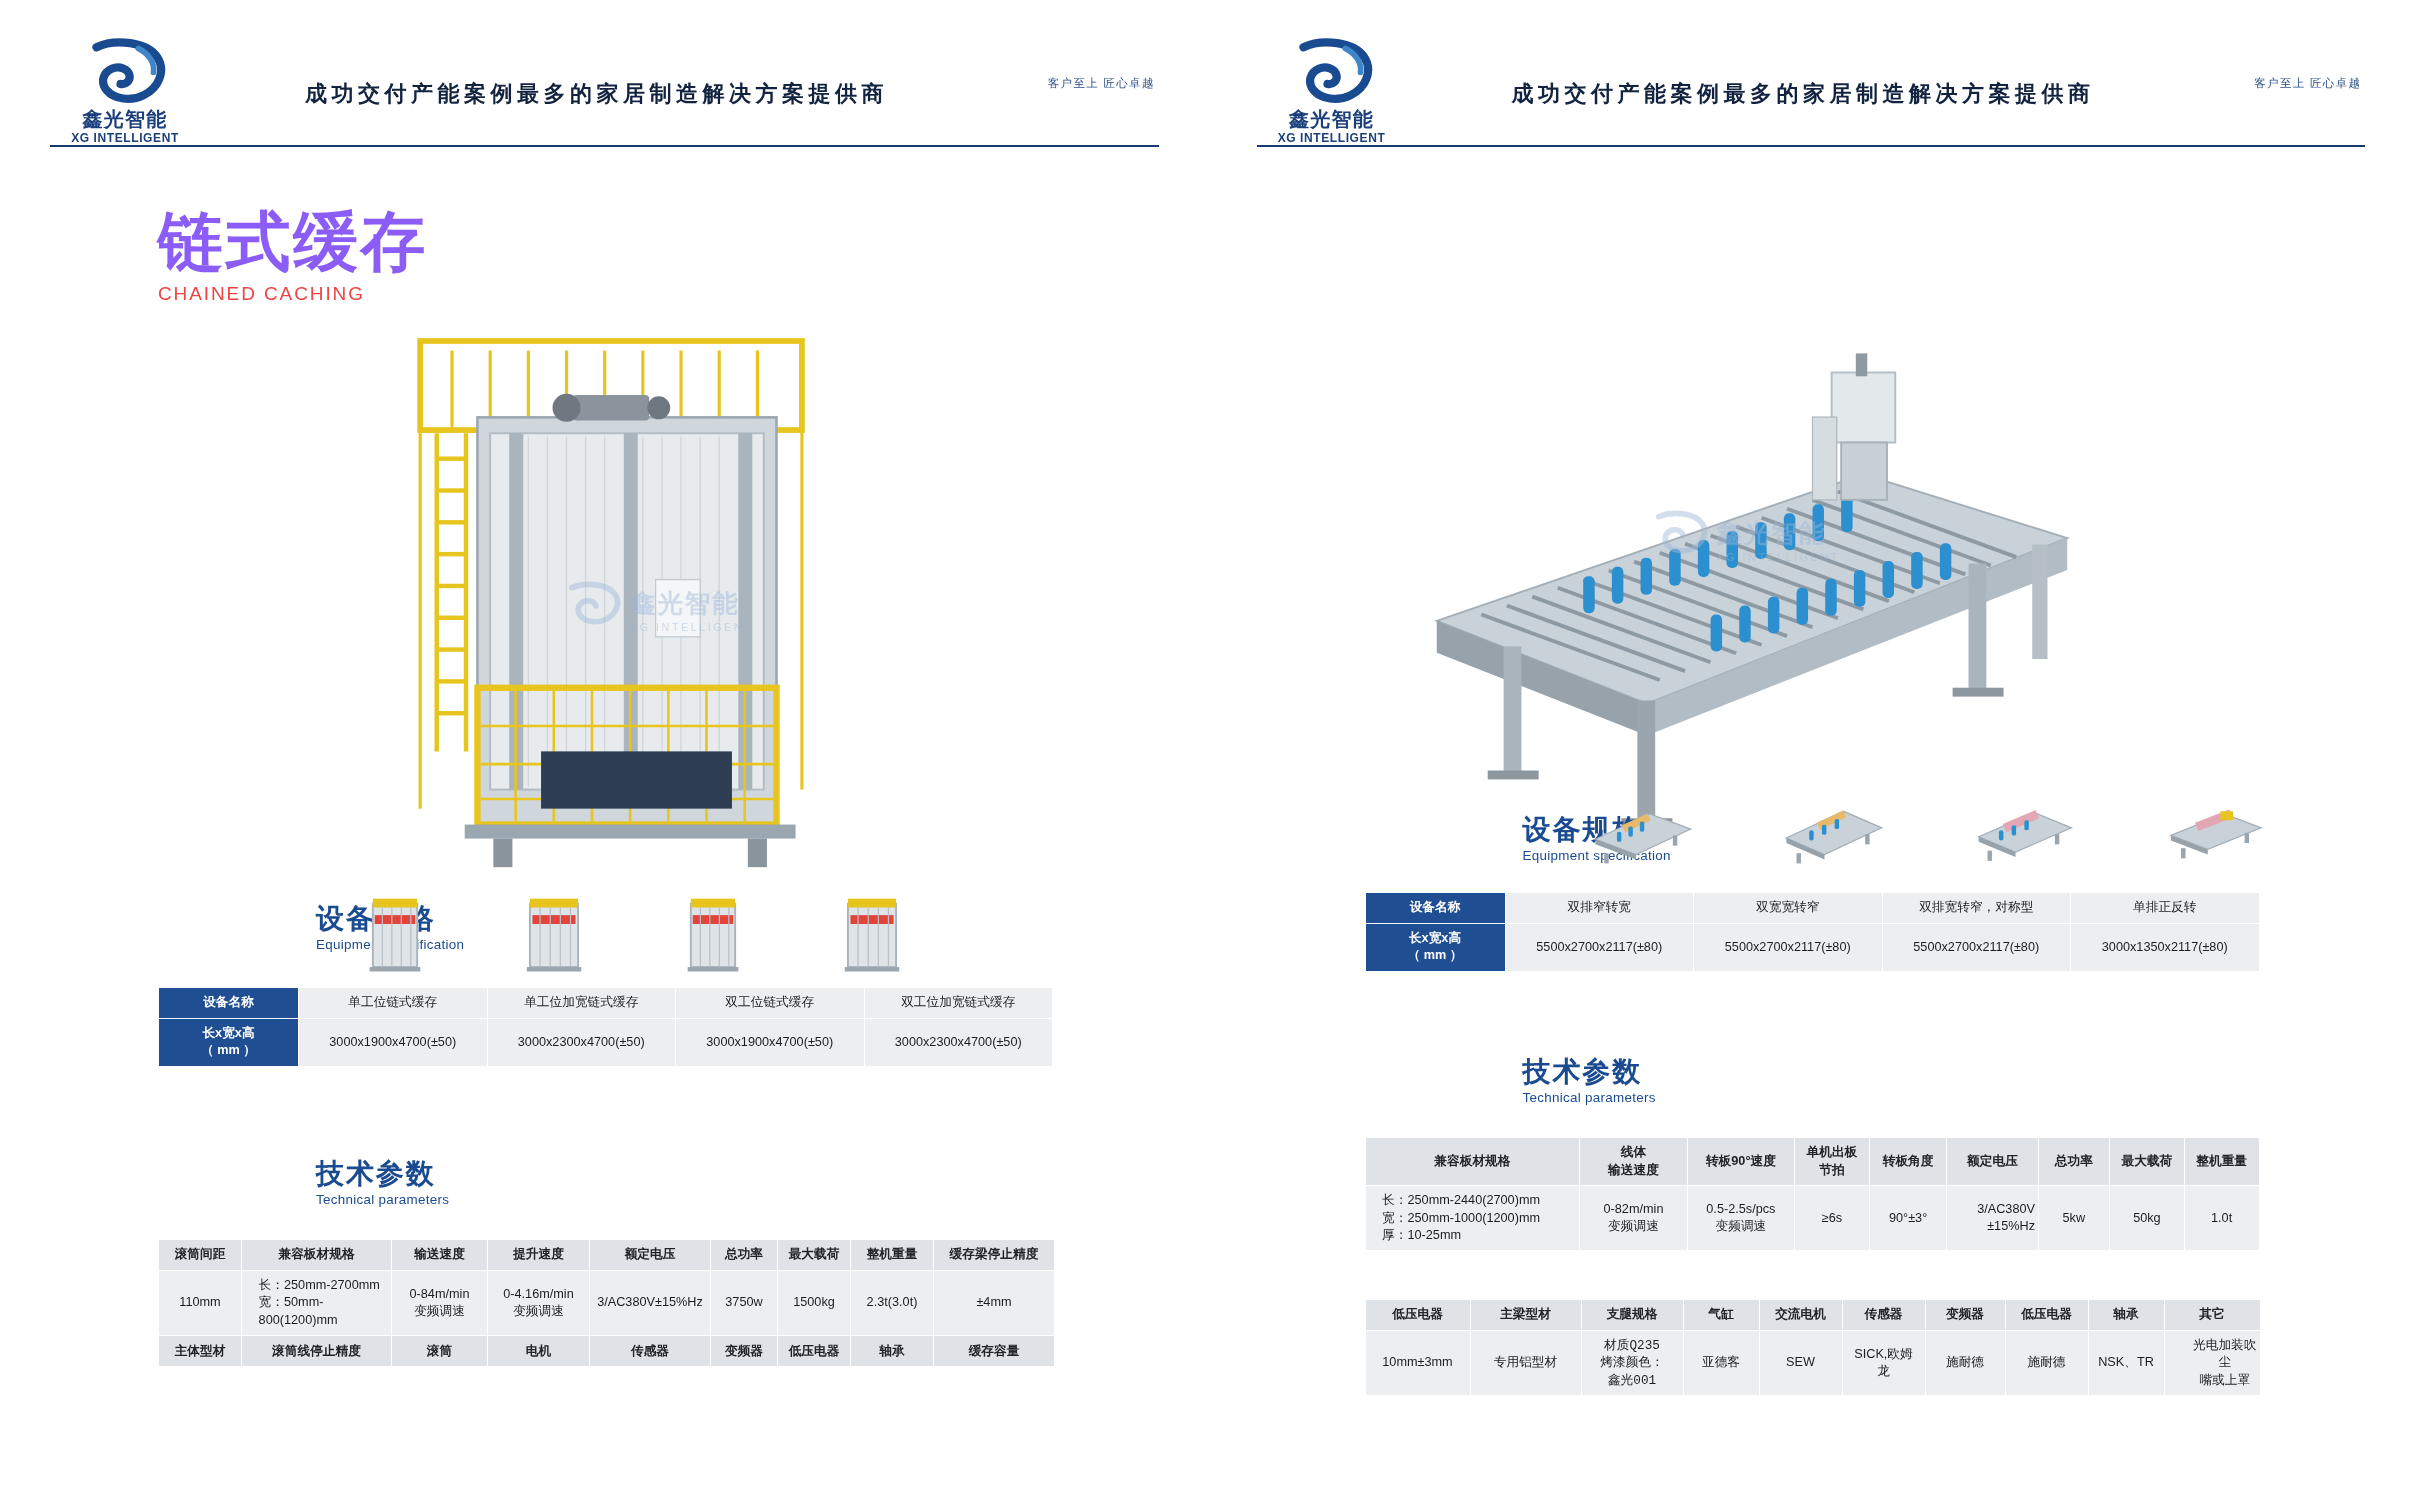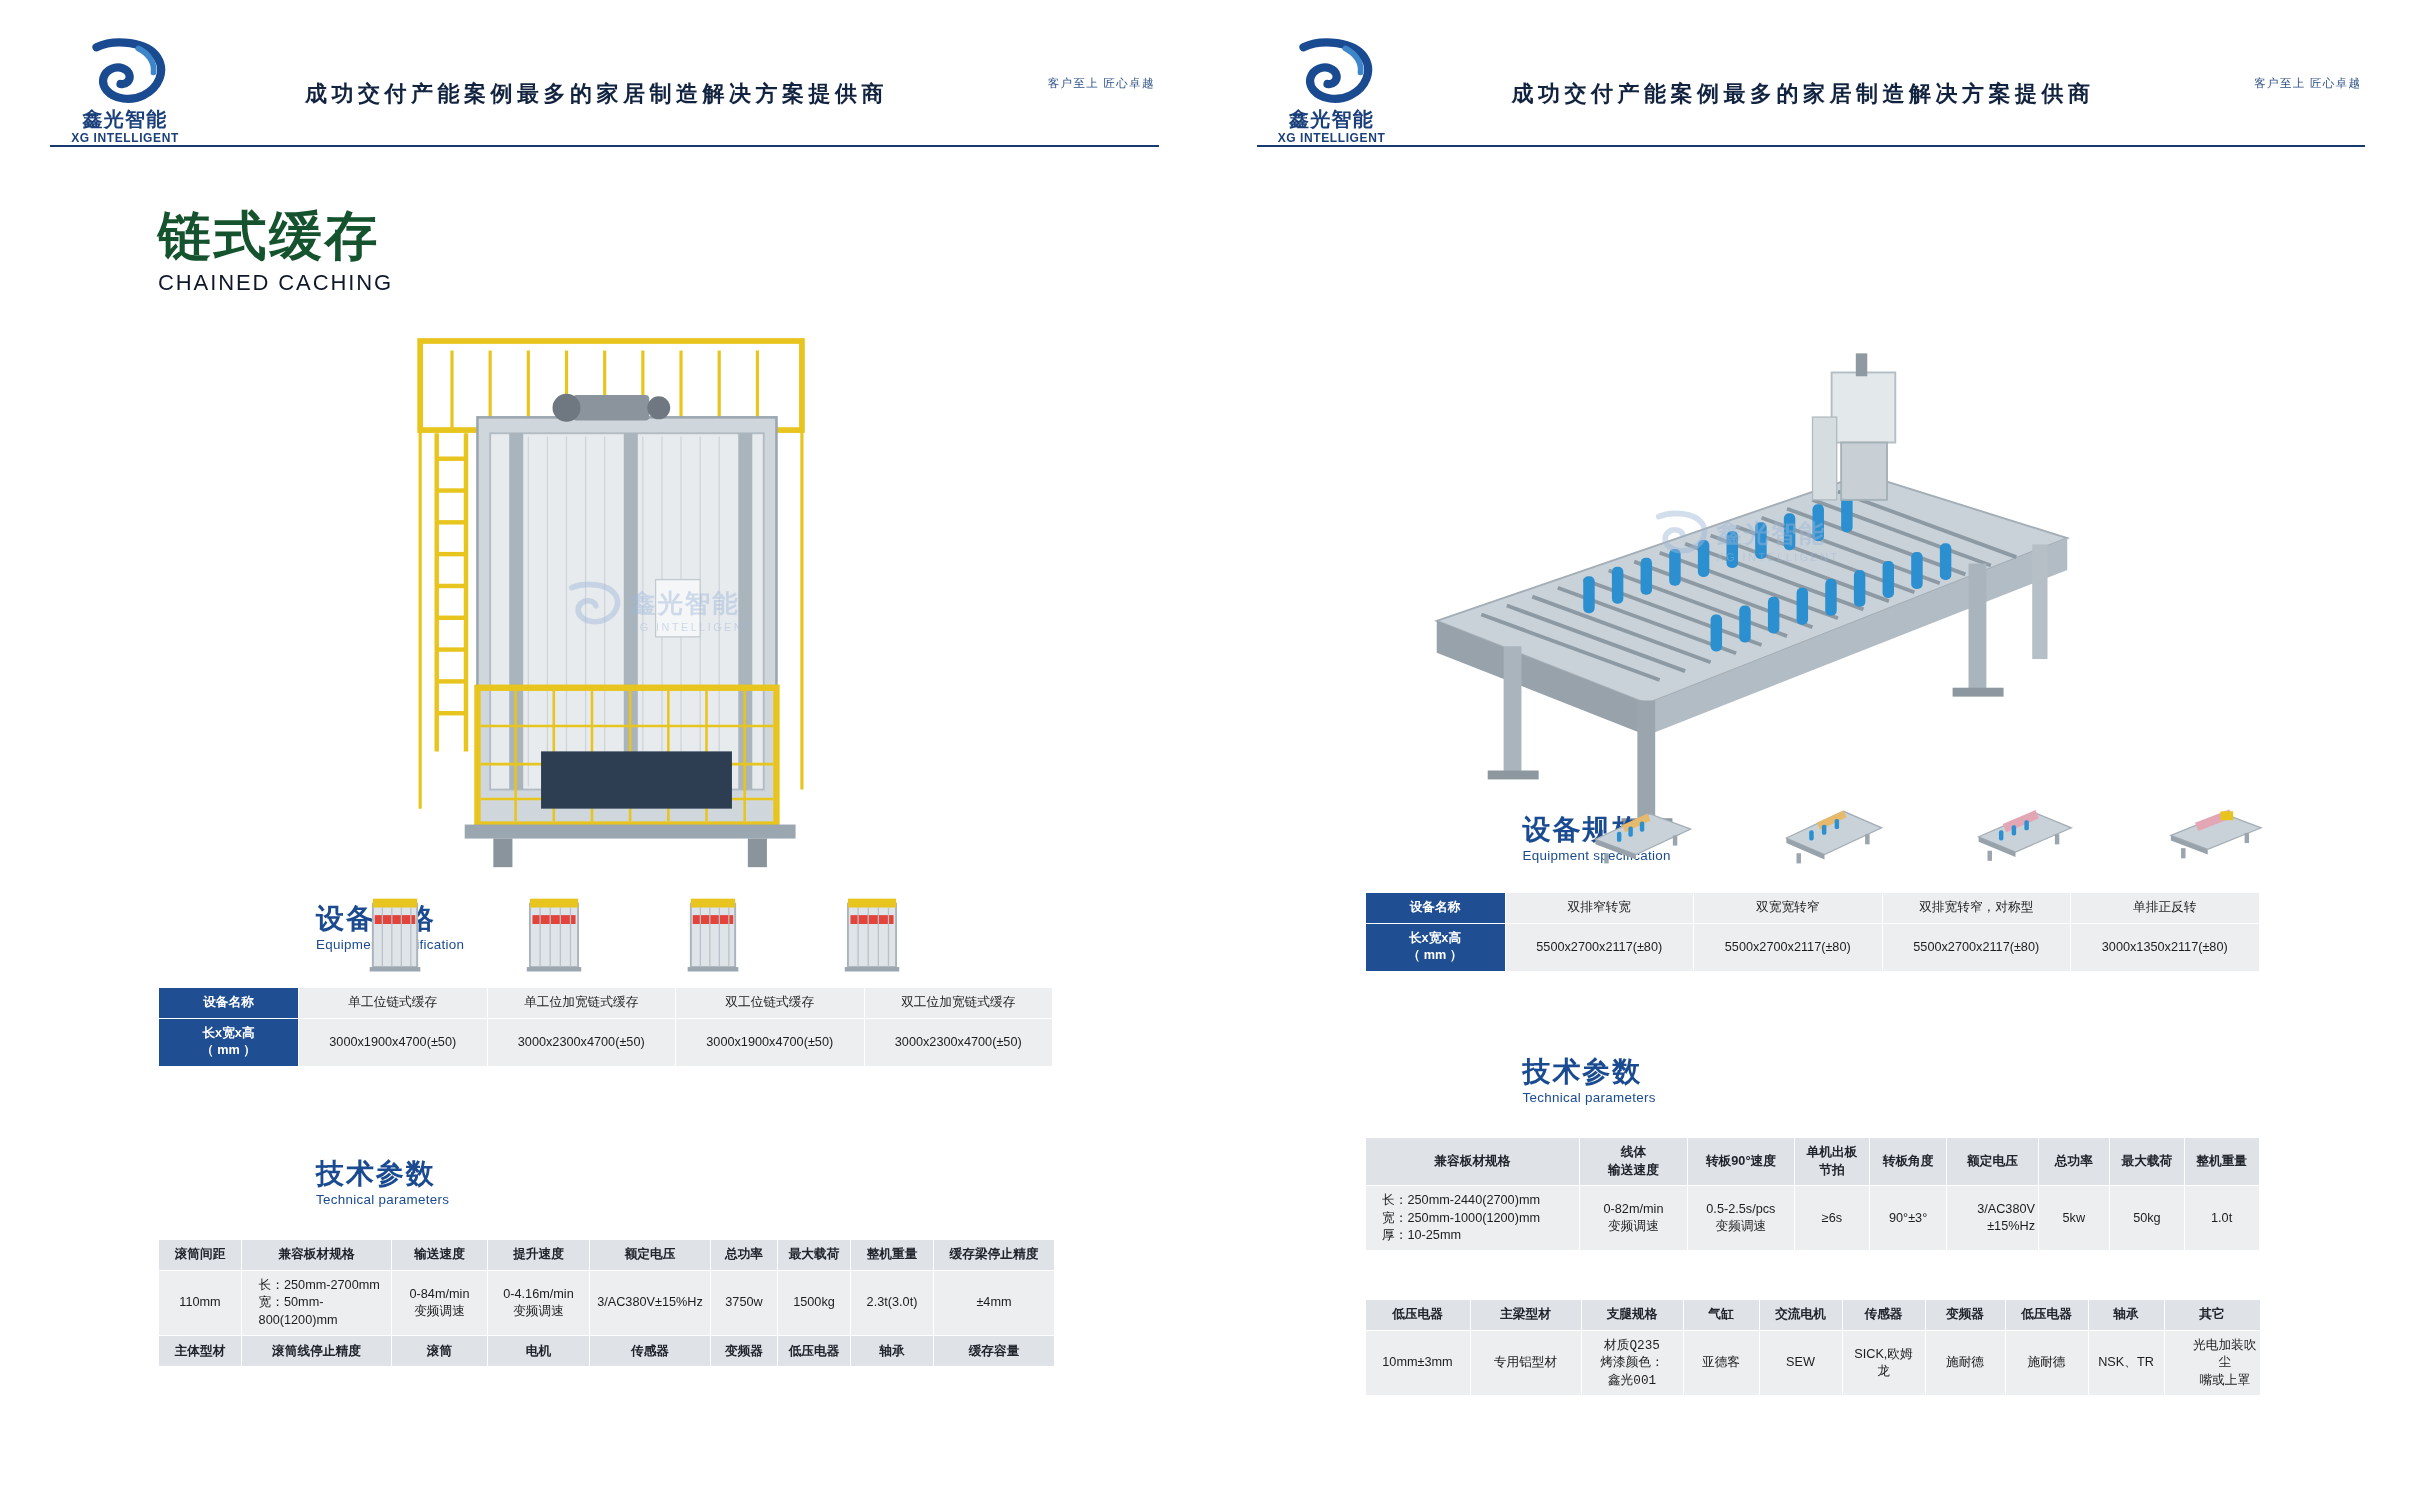--- a/index.html
+++ b/index.html
@@ -58,26 +58,26 @@
     white-space: nowrap;
   }
   .header-rule {
     position: absolute;
     left: -96px; right: 0; bottom: 1.3px;
     height: 1.9px; background: #16396e;
   }
   
   .title-block { margin: 60px 0 0 158px; }
   .title-cn {
-    font-size: 53px; font-weight: bold; color: #14532d;
+    font-size: 65px; font-weight: bold; color: #8b5cf6;
     letter-spacing: 2.5px; line-height: 1.05;
     font-family: "Liberation Sans", sans-serif;
   }
   .title-en {
-    font-size: 22px; color: #0f172a; letter-spacing: 1.9px;
+    font-size: 19px; color: #ef4444; letter-spacing: 1.9px;
     margin-top: 6.4px;
   }
   
   .hero { position: absolute; }
   .hero-left { left: 382px; top: 306px; width: 509px; height: 579px; }
   .wm {
     position: absolute; pointer-events: none;
     opacity: .45;
   }
   .wm-text { font-size: 25.5px; color: #9fb7d8; font-weight: bold; letter-spacing: 1.9px;}

